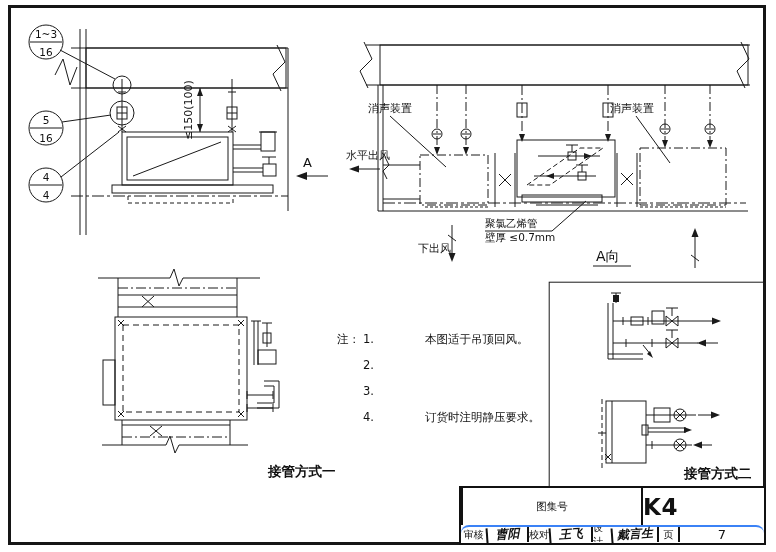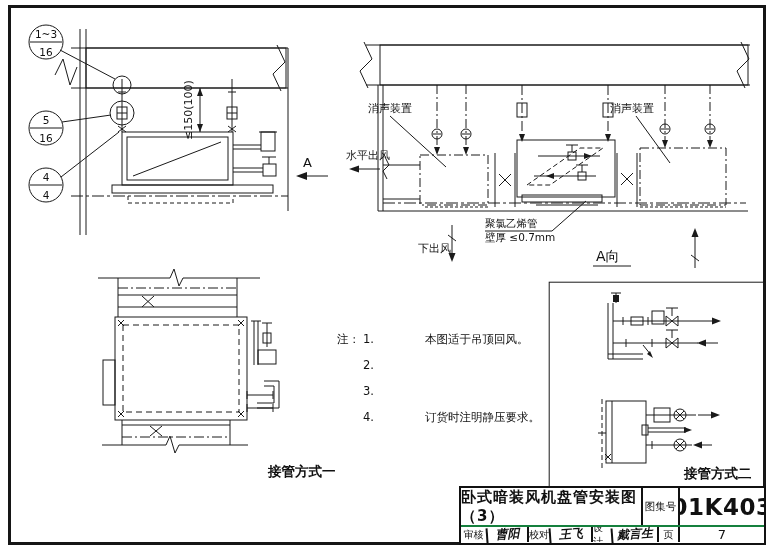--- a/index.html
+++ b/index.html
@@ -15,21 +15,21 @@
   .notes{position:absolute;left:337px;top:326px;width:240px;display:flex;
          font-size:11.5px;line-height:26px;}
   .notes-label{flex:none;width:26px;}
   .note-item{display:flex;}
   .note-no{flex:none;width:22px;}
   .note-text{width:176px;margin-left:40px;}
   .title-block{position:absolute;left:459px;top:486px;width:307px;height:59px;
       border:2.5px solid #111;box-sizing:border-box;background:#fff;}
   .tb-row1{display:grid;grid-template-columns:1fr 37px 86px;height:37px;}
   .tb-row2{display:grid;grid-template-columns:25px 41px 22px 42px 20px 46px 1fr 86px;
-      border-top:2px solid #15803d;height:15px;}
+      border-top:2px solid #3b82f6;height:15px;border-radius:8px;}
   .tb-cell{display:flex;align-items:center;justify-content:center;overflow:hidden;}
   .tb-cell.bl{border-left:2px solid #111;}
   .tb-title{font-size:15px;font-weight:bold;letter-spacing:1px;}
   .tb-atlas-label{font-size:10.5px;line-height:1.05;text-align:right;}
   .tb-atlas-no{font-size:23px;font-weight:600;letter-spacing:0.5px;}
   .tb-small{font-size:10px;}
   .tb-sig{font-size:12px;font-weight:bold;font-style:italic;transform:rotate(-4deg);}
   .tb-pageno{font-size:13px;}
 </style>
 </head>
@@ -380,21 +380,20 @@
       </div>
       <div class="note-item">
         <span class="note-no">4.</span>
         <span class="note-text">订货时注明静压要求。</span>
       </div>
     </div>
   </div>
 
   <div class="title-block">
     <div class="tb-row1">
-      <div class="tb-cell tb-title">卧式暗装风机盘管安装图（3）</div>
       <div class="tb-cell bl tb-atlas-label">图集号</div>
       <div class="tb-cell bl tb-atlas-no">01K403</div>
     </div>
     <div class="tb-row2">
       <div class="tb-cell tb-small">审核</div>
       <div class="tb-cell bl tb-sig">曹阳</div>
       <div class="tb-cell bl tb-small">校对</div>
       <div class="tb-cell bl tb-sig">王飞</div>
       <div class="tb-cell bl tb-small">设计</div>
       <div class="tb-cell bl tb-sig">戴言生</div>

